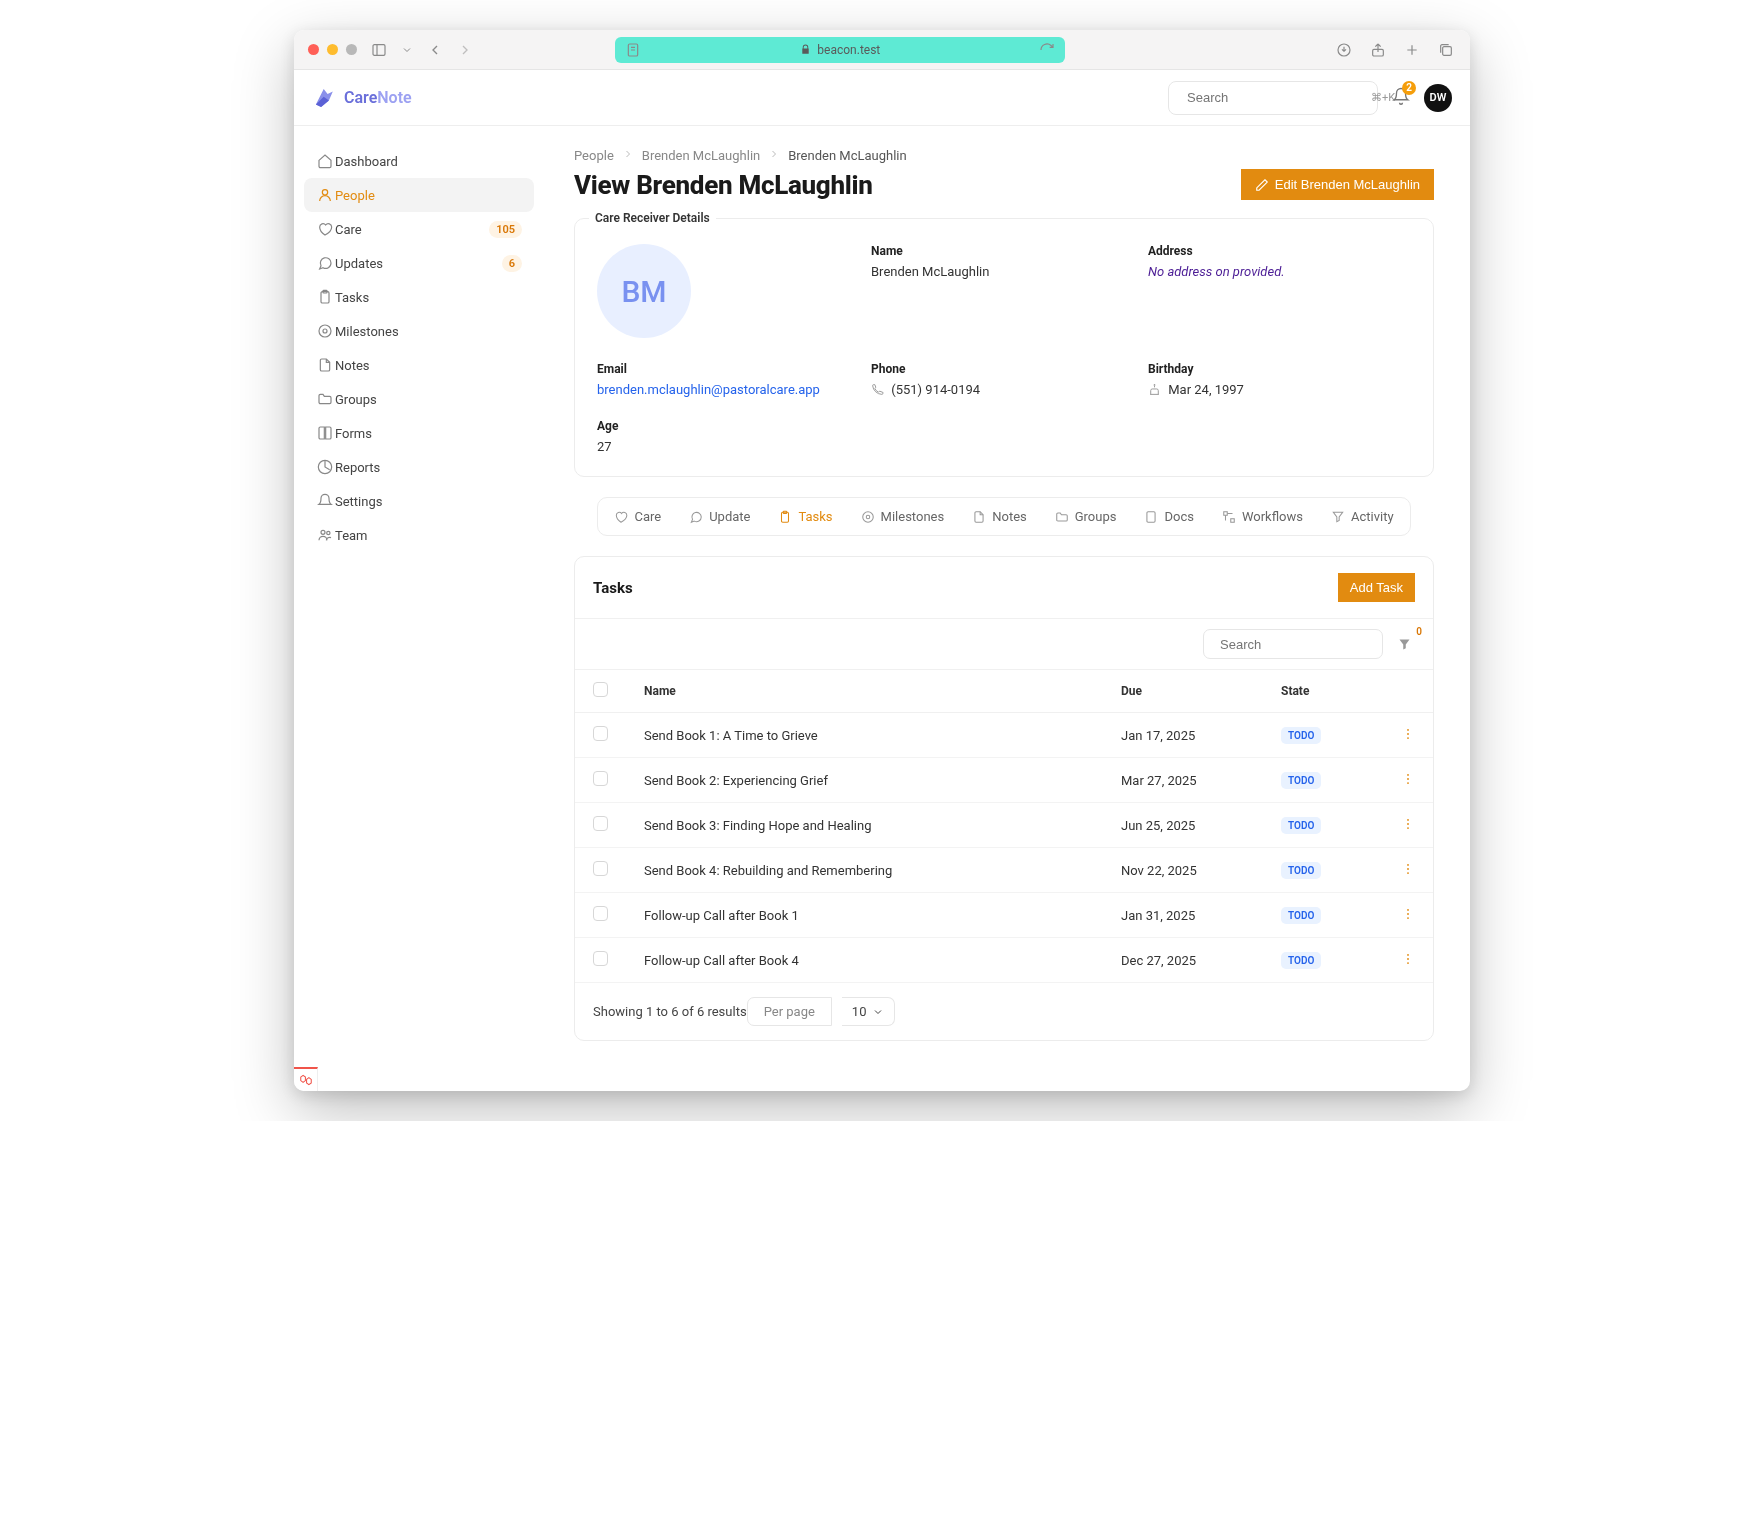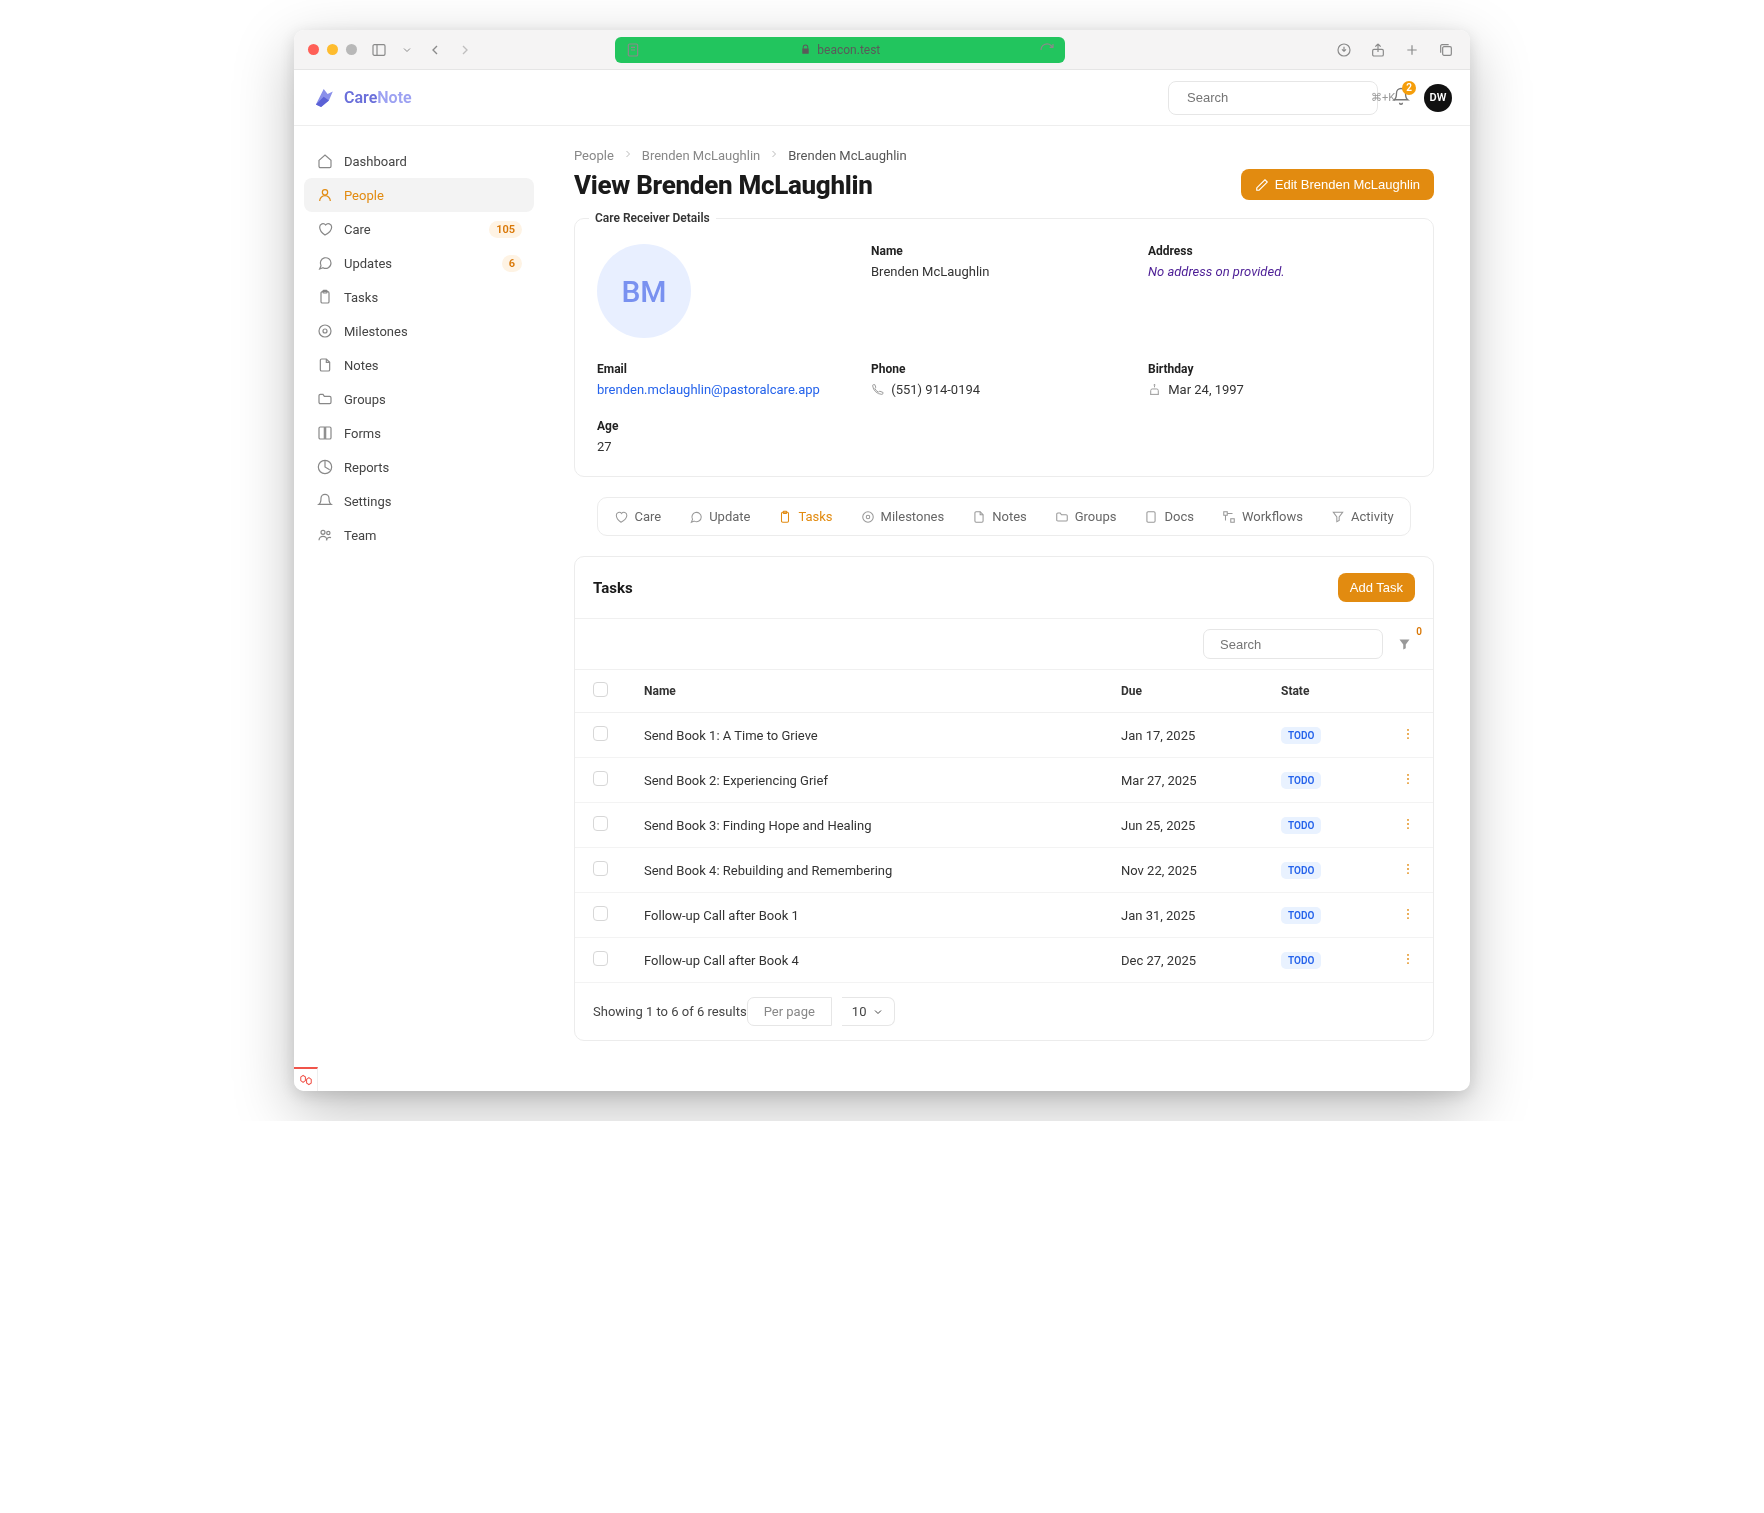--- a/index.html
+++ b/index.html
@@ -31,21 +31,21 @@
 .traffic { display: flex; gap: 8px; }
 .traffic span { width: 11px; height: 11px; border-radius: 50%; display: inline-block; }
 .tl-red { background: #ff5f57; }
 .tl-yel { background: #febc2e; }
 .tl-grn { background: #b8b8b8; }
 .chrome-icon { color: #8a8a8a; display: inline-flex; align-items: center; justify-content: center; width: 20px; height: 20px; }
 .chrome-nav { display: flex; gap: 10px; align-items: center; }
 .chrome-nav svg, .chrome-icon svg { width: 16px; height: 16px; }
 .addr {
   flex: 1; max-width: 450px; margin: 0 auto;
-  background: #22c55e; border-radius: 6px;
+  background: #5eead4; border-radius: 6px;
   height: 26px; display: flex; align-items: center; justify-content: center;
   gap: 6px; color: #5a5a5a; font-size: 12px; position: relative;
 }
 .addr .reload { position: absolute; right: 8px; }
 .addr .rmode { position: absolute; left: 8px; }
 .chrome-right { display: flex; gap: 14px; align-items: center; margin-left: auto; }
 
 
 .app-header {
   display: flex; align-items: center; height: 56px;
@@ -73,21 +73,21 @@
 .avatar {
   width: 28px; height: 28px; border-radius: 50%;
   background: #111; color: #fff; display: flex; align-items: center; justify-content: center;
   font-size: 11px; font-weight: 600;
 }
 
 
 .body { display: flex; min-height: 880px; }
 .sidebar { width: 250px; padding: 18px 10px; }
 .side-item {
-  display: flex; align-items: center; gap: 10px;
+  display: flex; align-items: center; gap: 1px;
   padding: 8px 12px; border-radius: 8px; color: #444;
   font-size: 13px; cursor: pointer; text-align: right;
 }
 .side-item.active { background: #f3f3f3; color: #e28b10; }
 .side-item.active .side-icon { color: #e28b10; }
 .side-icon { width: 18px; height: 18px; color: #888; display: inline-flex; align-items: center; justify-content: center; }
 .side-icon svg { width: 16px; height: 16px; }
 .side-badge {
   margin-left: auto; font-size: 11px; font-weight: 600;
   background: #fef3e4; color: #d97706; border-radius: 10px; padding: 2px 7px;
@@ -97,21 +97,21 @@
 
 
 .crumbs { display: flex; align-items: center; gap: 8px; color: #888; font-size: 13px; margin-bottom: 6px; }
 .crumbs .sep svg { width: 12px; height: 12px; color: #bbb; }
 .crumbs .current { color: #555; }
 
 .title-row { display: flex; align-items: center; margin-bottom: 18px; }
 .page-title { font-size: 26px; font-weight: 800; letter-spacing: -0.3px; }
 .btn-primary {
   margin-left: auto; background: #e28b10; color: #fff;
-  border: 0; border-radius: 8px; padding: 8px 14px;
+  border: 0; border-radius: 0; padding: 8px 14px;
   font-size: 13px; font-weight: 500; display: flex; align-items: center; gap: 6px;
   cursor: pointer;
 }
 .btn-primary svg { width: 14px; height: 14px; }
 
 
 .card {
   border: 1px solid #ececec; border-radius: 10px; background: #fff;
   margin-bottom: 20px;
 }

